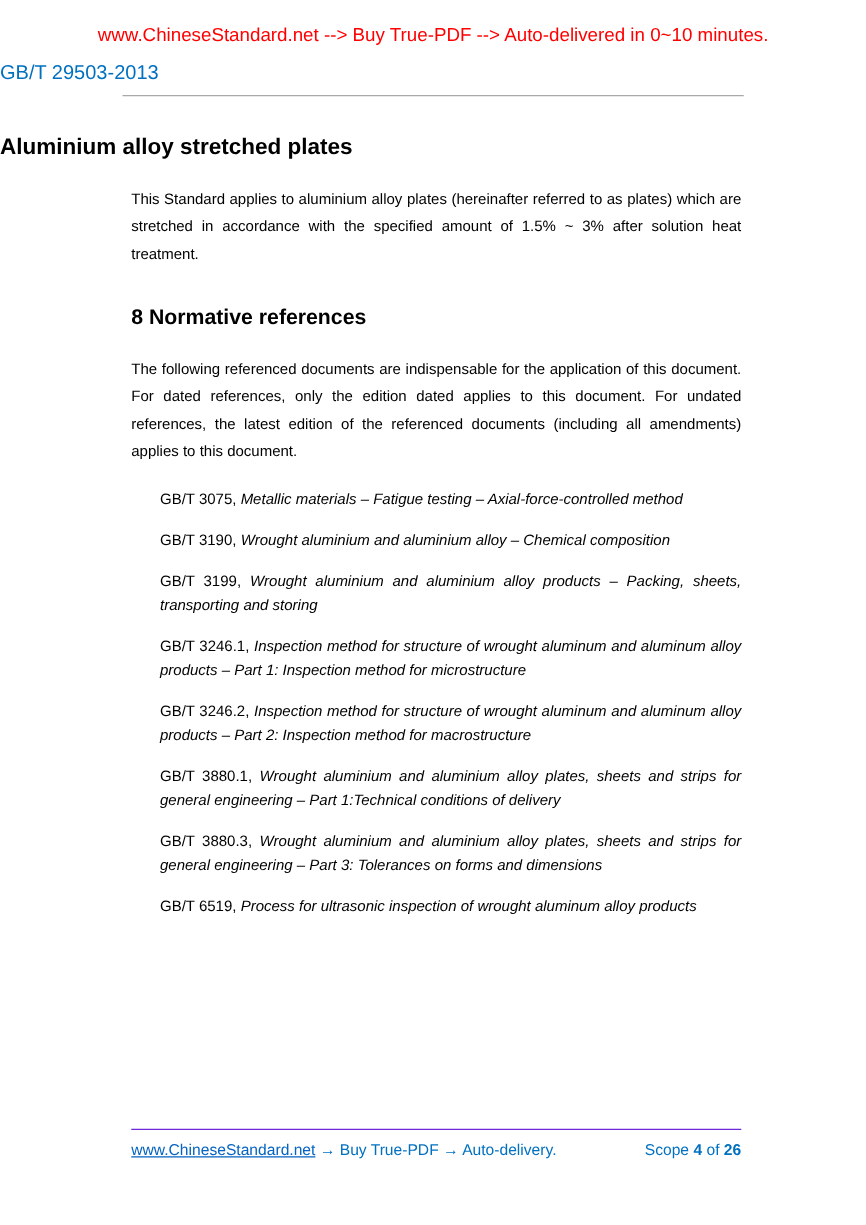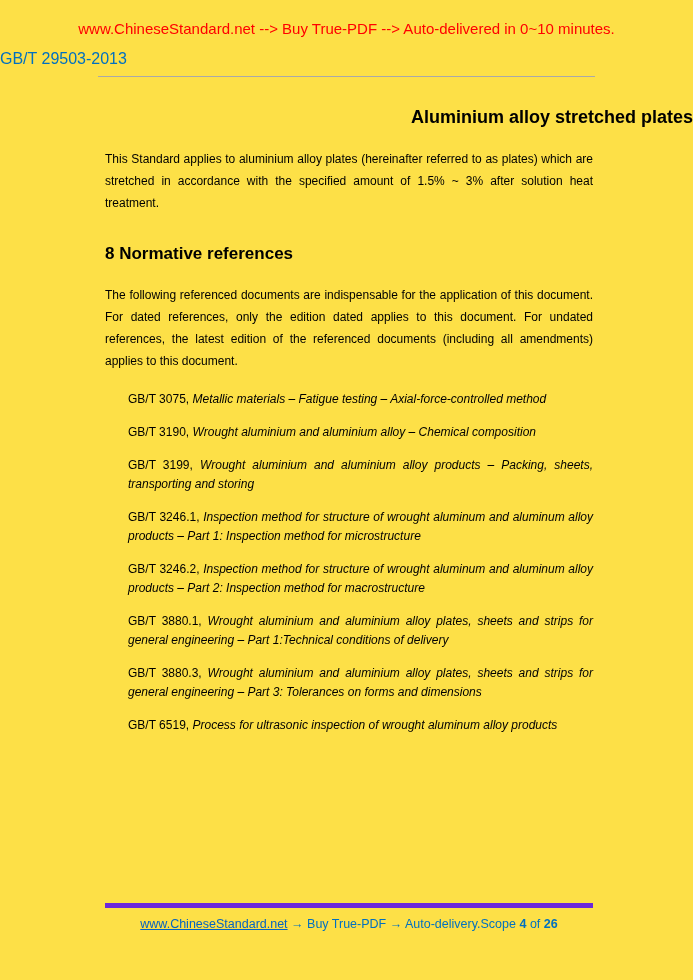--- a/index.html
+++ b/index.html
@@ -1,57 +1,57 @@
 <!DOCTYPE html>
 <html><head>
 <meta charset="utf-8">
 <style>
   * { margin:0; padding:0; box-sizing:border-box; }
   html,body { background:#e9e9e9; }
   body { font-family:"Liberation Sans", sans-serif; }
   .page {
-    width:693px; height:980px; margin:0 auto; background:#fde047;
+    width:693px; height:980px; margin:0 auto; background:#ffffff;
     position:relative; overflow:hidden; color:#000;
   }
   .banner {
     padding-top:20px; text-align:center;
     color:#ff0000; font-size:15px; font-weight:400;
   }
   .std-code {
     margin-top:13px; text-align:left;
     color:#0070c0; font-size:16px;
   }
   .header-rule {
     border:none; border-top:1px solid #a9a9a9;
     margin:8px 98px 0 98px;
   }
   .doc-title {
-    margin-top:30px; text-align:right;
+    margin-top:30px; text-align:left;
     font-size:18px; font-weight:bold; color:#000;
   }
   .content { margin:0 100px 0 105px; }
   .section-heading {
     font-size:17px; font-weight:bold; color:#000;
   }
   .section-heading.first { margin-top:70px; }
   .section-heading.second { margin-top:30px; }
   .para {
     margin-top:20px; font-size:12px; line-height:22px; color:#000;
   }
   .para.justify { text-align:justify; }
   .references { margin-top:18px; margin-left:23px; }
   .reference {
     font-size:12px; line-height:19px; margin-bottom:14px;
     text-align:justify; color:#000;
   }
   .reference .ref-title { font-style:italic; }
   .footer {
     position:absolute; left:105px; right:100px; top:903px;
-    border-top:5px solid #6d28d9; padding-top:9px;
-    display:flex; justify-content:center; align-items:baseline;
+    border-top:1px solid #6d28d9; padding-top:9px;
+    display:flex; justify-content:space-between; align-items:baseline;
     font-size:12.5px; color:#0070c0;
   }
   .footer-left { color:#0070c0; }
   .footer-link {
     color:#0563c1; text-decoration:underline; cursor:pointer;
   }
   .footer-right { color:#0070c0; }
   .page-num { font-weight:bold; }
 </style>
 </head>

